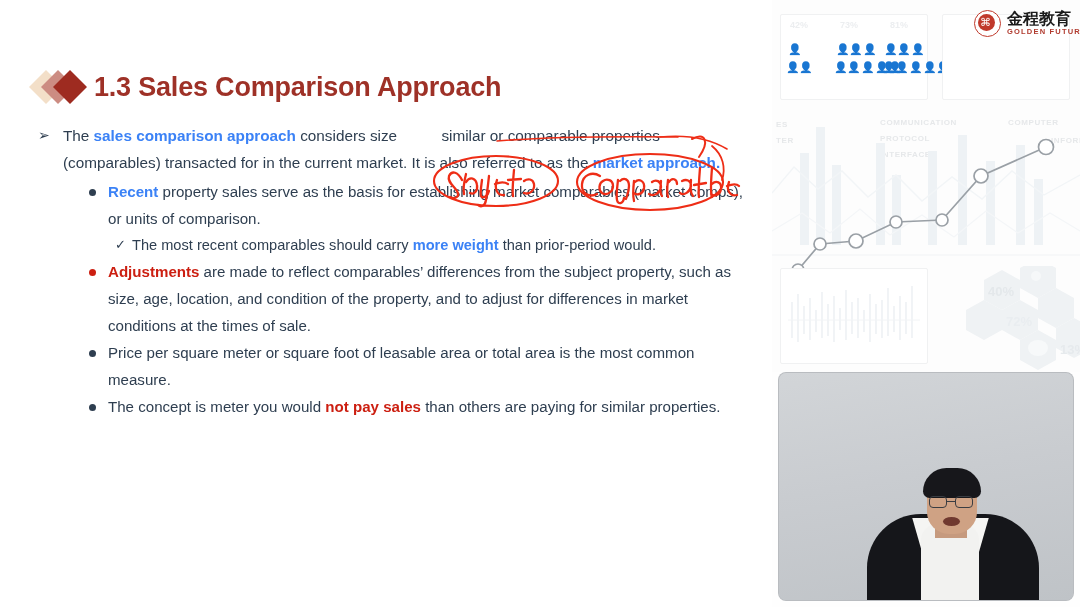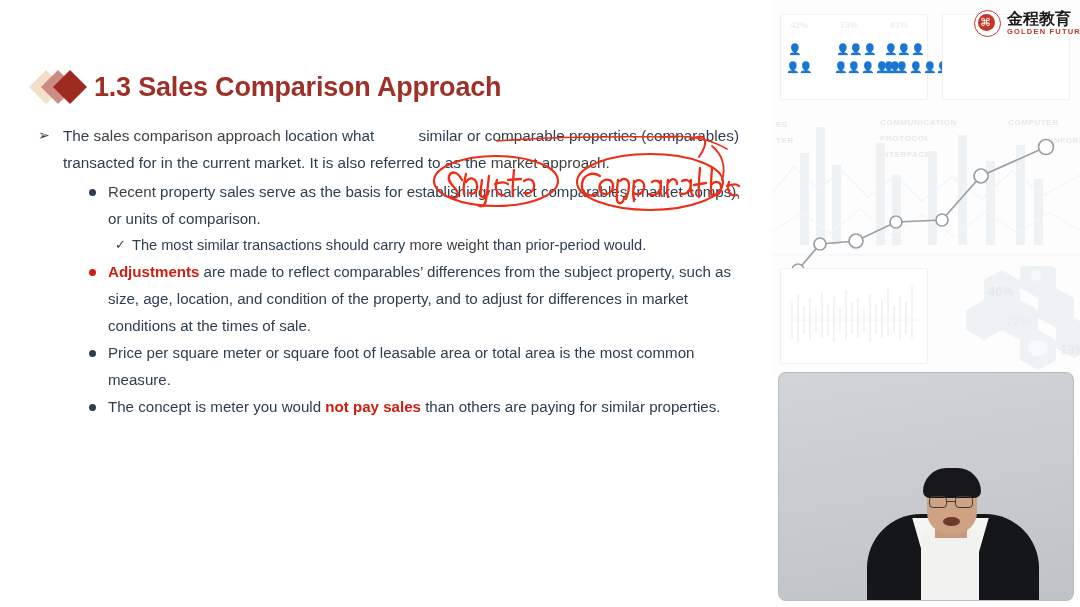--- a/index.html
+++ b/index.html
@@ -103,21 +103,21 @@
     line-height: 26px;
   }
   .lvl3 > .marker-check {
     position: absolute;
     left: 0px; top: 0px;
     font-size: 13px;
     color: #2E3E50;
     line-height: 26px;
   }
 
-  b.strong { font-weight: normal; color: #404040; }
+  b.strong { font-weight: bold; color: #3b82f6; }
   span.hlred { color: #CC1F11; font-weight: bold; }
   .uline { text-decoration: none; margin-left: 40px; }
 
   
   #annotations {
     position: absolute;
     left: 0; top: 0;
     width: 772px; height: 607px;
     pointer-events: none;
   }
@@ -317,38 +317,38 @@
         <div class="diamond d3"></div>
       </div>
       <div id="slide-title">1.3 Sales Comparison Approach</div>
     </div>
 
     <div id="body">
 
       <div class="lvl1">
         <span class="marker-arrow">➢</span>
         <span>
-          <span>The </span><b class="strong">sales comparison approach</b><span> location what </span><span class="uline">similar or comparable</span><span> properties (comparables) transacted for in the current market. It is also referred to as the </span><b class="strong">market approach.</b>
+          <span>The </span><b class="strong">sales comparison approach</b><span> considers size </span><span class="uline">similar or comparable</span><span> properties (comparables) transacted for in the current market. It is also referred to as the </span><b class="strong">market approach.</b>
         </span>
       </div>
 
       <div class="lvl2-group">
 
         <div class="lvl2">
           <span class="marker-dot"></span>
           <span>
             <b class="strong">Recent</b><span> property sales serve as the basis for establishing market comparables (market comps), or units of comparison.</span>
           </span>
         </div>
 
         <div class="lvl3-group">
           <div class="lvl3">
             <span class="marker-check">✓</span>
             <span>
-              <span>The most similar transactions should carry </span><b class="strong">more weight</b><span> than prior-period would.</span>
+              <span>The most recent comparables should carry </span><b class="strong">more weight</b><span> than prior-period would.</span>
             </span>
           </div>
         </div>
 
         <div class="lvl2 red">
           <span class="marker-dot"></span>
           <span>
             <span class="hlred">Adjustments</span><span> are made to reflect comparables’ differences from the subject property, such as size, age, location, and condition of the property, and to adjust for differences in market conditions at the times of sale.</span>
           </span>
         </div>

